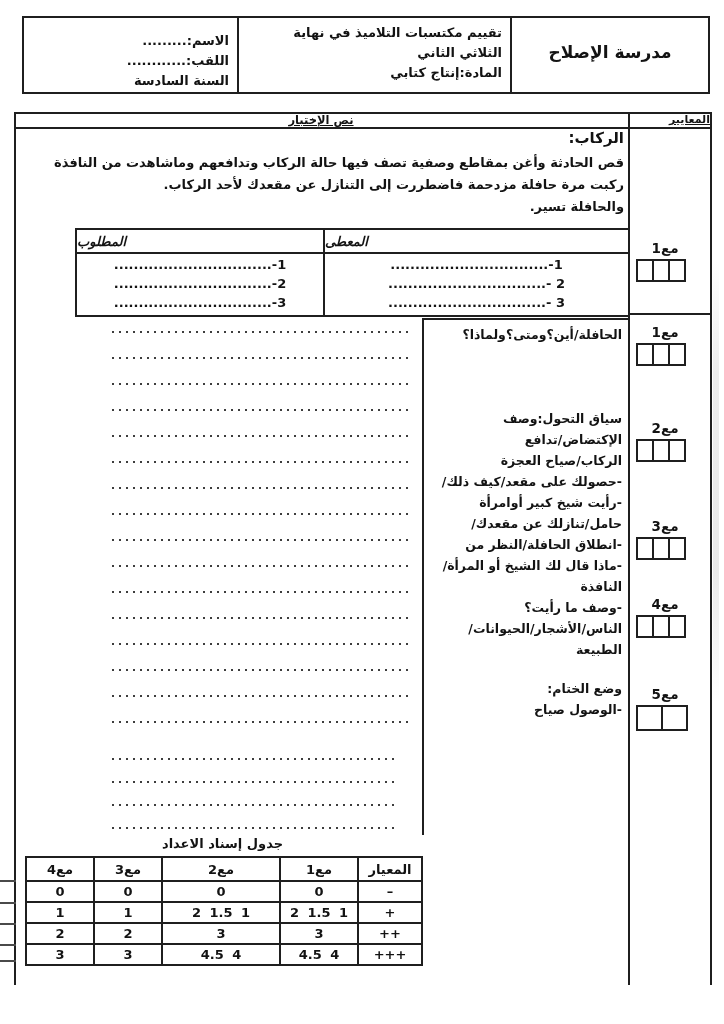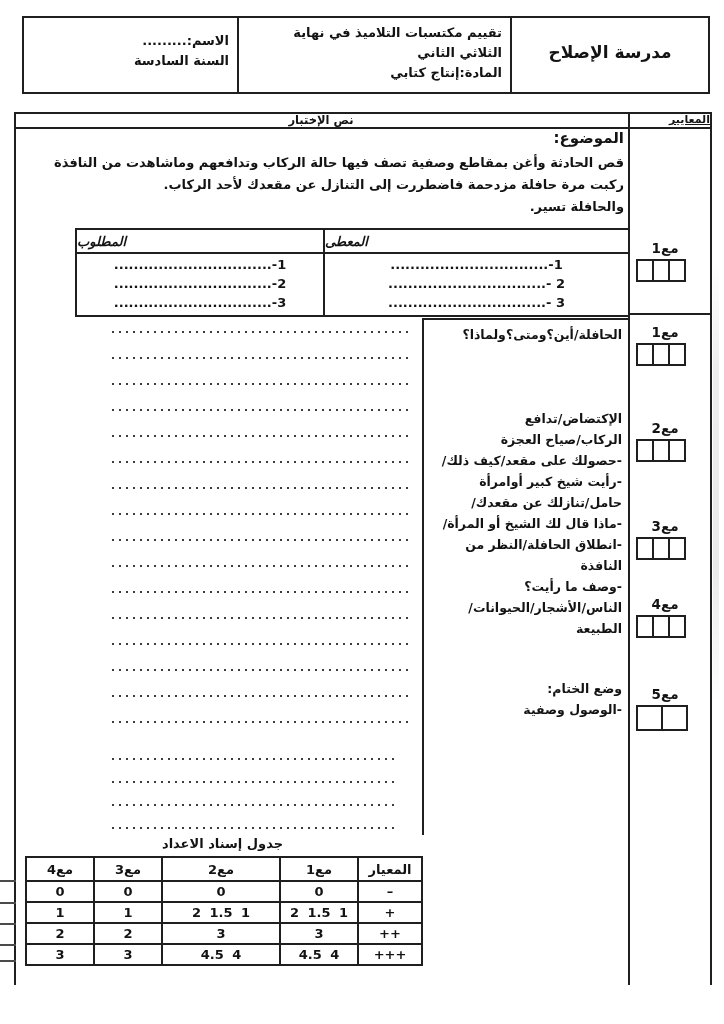--- a/index.html
+++ b/index.html
@@ -9,21 +9,21 @@
 
   
   #header-table{position:absolute;left:22px;top:16px;width:688px;height:78px;border:2px solid #1f1f1f;display:flex;box-sizing:border-box;background:#fff;}
   .hcell{box-sizing:border-box;border-left:2px solid #1f1f1f;padding:5px 8px;}
   .hcell:last-child{border-left:none;}
   #school-cell{width:198px;font-size:17px;font-weight:700;text-align:center;padding-top:24px;}
   #assessment-cell{width:273px;font-size:13px;font-weight:700;text-align:right;line-height:20px;padding-left:20px;}
   #student-cell{flex:1;font-size:13px;font-weight:700;text-align:right;line-height:20px;padding-left:4px;margin-top:8px;}
 
   
-  #test-bar-label{position:absolute;left:14px;top:112px;width:614px;height:15px;line-height:16px;text-align:center;font-size:11.5px;font-weight:700;}
+  #test-bar-label{position:absolute;left:14px;top:112px;width:614px;height:15px;line-height:16px;text-align:center;font-size:11.5px;font-weight:700;text-decoration:underline;}
   #criteria-header{position:absolute;left:630px;top:112px;width:80px;height:15px;line-height:16px;text-align:right;font-size:11px;font-weight:700;text-decoration:underline;}
 
   
   #subject-label{position:absolute;left:16px;top:129px;width:608px;text-align:right;font-size:15px;font-weight:700;}
   #subject-lines{position:absolute;left:16px;top:152px;width:608px;text-align:right;font-size:13px;font-weight:700;line-height:22px;overflow:hidden;}
   .par-line{white-space:nowrap;}
 
   
   #gr-table{position:absolute;left:75px;top:228px;}
   #gr-table table{border-collapse:collapse;}
@@ -78,35 +78,36 @@
   <div class="hcell" id="school-cell">
     <span>مدرسة الإصلاح</span>
   </div>
   <div class="hcell" id="assessment-cell">
     <div>تقييم مكتسبات التلاميذ في نهاية</div>
     <div>الثلاثي الثاني</div>
     <div>المادة:إنتاج كتابي</div>
   </div>
   <div class="hcell" id="student-cell">
     <div>الاسم:.........</div>
+    <div>اللقب:............</div>
     <div>السنة السادسة</div>
   </div>
 </div>
 
 <div class="hline" style="left:14px;top:112px;width:698px;"></div>
 <div class="hline" style="left:14px;top:127px;width:698px;"></div>
 <div class="vline" style="left:14px;top:112px;height:873px;"></div>
 <div class="vline" style="left:710px;top:112px;height:873px;"></div>
 <div class="vline" style="left:628px;top:112px;height:873px;"></div>
 <div class="hline" style="left:630px;top:313px;width:80px;"></div>
 
 <div id="test-bar-label">نص الإختبار</div>
 <div id="criteria-header">المعايير</div>
 
-<div id="subject-label">الموضوع:</div>
+<div id="subject-label">الركاب:</div>
 <div id="subject-lines">
   <div class="par-line">قص الحادثة وأغن بمقاطع وصفية تصف فيها حالة الركاب وتدافعهم وماشاهدت من النافذة</div>
   <div class="par-line">ركبت مرة حافلة مزدحمة فاضطررت إلى التنازل عن مقعدك لأحد الركاب.</div>
   <div class="par-line">والحافلة تسير.</div>
 </div>
 
 <div id="gr-table">
   <table dir="rtl">
     <colgroup>
         <col style="width:305px">
@@ -131,34 +132,35 @@
     </tr>
   </tbody>
     </table>
 </div>
 
 <div id="guidelines">
     <div class="gl-block" style="top: 4px;">
       <div class="gl-line">الحافلة/أين؟ومتى؟ولماذا؟</div>
     </div>
     <div class="gl-block" style="top: 88px;">
+      <div class="gl-line">سياق التحول:وصف</div>
       <div class="gl-line">الإكتضاض/تدافع</div>
       <div class="gl-line">الركاب/صياح العجزة</div>
       <div class="gl-line">-حصولك على مقعد/كيف ذلك/</div>
       <div class="gl-line">-رأيت شيخ كبير أوامرأة</div>
       <div class="gl-line">حامل/تنازلك عن مقعدك/</div>
+      <div class="gl-line">-انطلاق الحافلة/النظر من</div>
       <div class="gl-line">-ماذا قال لك الشيخ أو المرأة/</div>
-      <div class="gl-line">-انطلاق الحافلة/النظر من</div>
       <div class="gl-line">النافذة</div>
       <div class="gl-line">-وصف ما رأيت؟</div>
       <div class="gl-line">الناس/الأشجار/الحيوانات/الطبيعة</div>
     </div>
     <div class="gl-block" style="top: 358px;">
       <div class="gl-line">وضع الختام:</div>
-      <div class="gl-line">-الوصول وصفية</div>
+      <div class="gl-line">-الوصول صياح</div>
     </div>
   </div>
 <div id="writing-top">
     <div class="wline wline-a"></div>
     <div class="wline wline-a"></div>
     <div class="wline wline-a"></div>
     <div class="wline wline-a"></div>
     <div class="wline wline-a"></div>
     <div class="wline wline-a"></div>
     <div class="wline wline-a"></div>

